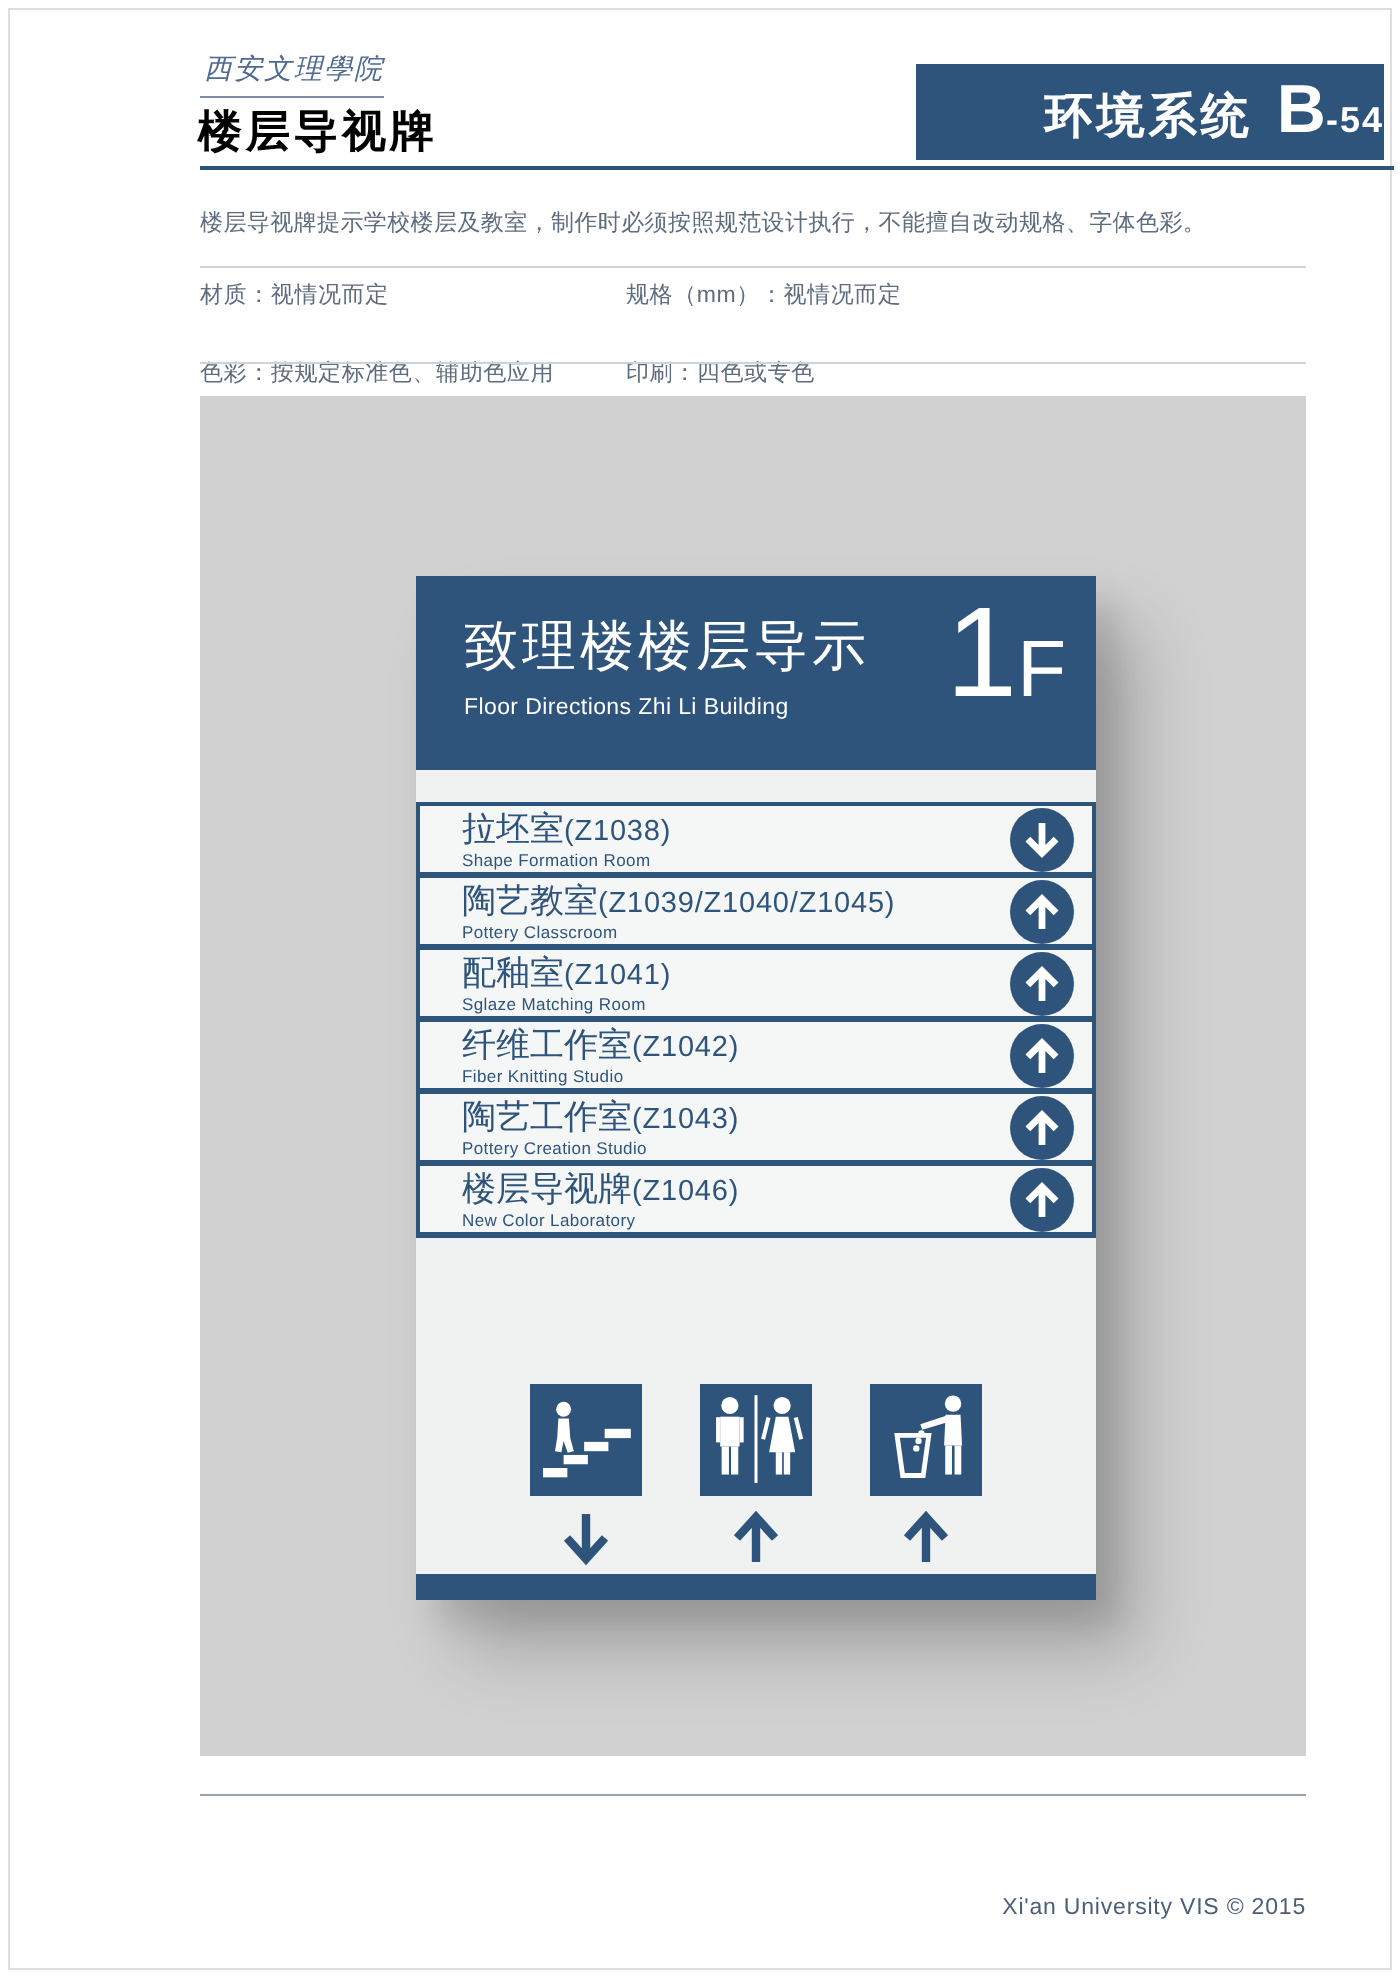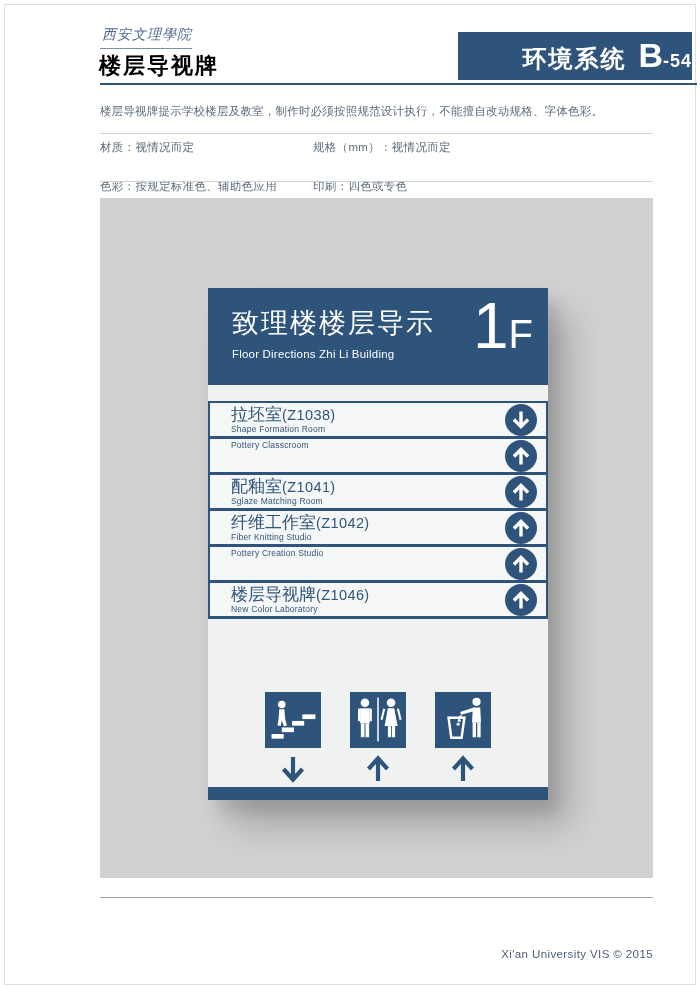--- a/index.html
+++ b/index.html
@@ -116,20 +116,23 @@
       <span class="room-cn">拉坯室</span><span class="room-code">(Z1038)</span>
     </div>
     <div class="room-en">Shape Formation Room</div>
     <svg class="dir-circle down" viewBox="0 0 34 34">
       <circle cx="17" cy="17" r="17" fill="var(--accent)"></circle>
       <path d="M17 26 V11 M9.5 17.5 L17 10 L24.5 17.5" stroke="#ffffff" stroke-width="3.6" fill="none"></path>
     </svg>
   </div>
 
   <div class="room-row">
+    <div class="room-line1">
+      <span class="room-cn">陶艺教室</span><span class="room-code">(Z1039/Z1040/Z1045)</span>
+    </div>
     <div class="room-en">Pottery Classcroom</div>
     <svg class="dir-circle" viewBox="0 0 34 34">
       <circle cx="17" cy="17" r="17" fill="var(--accent)"></circle>
       <path d="M17 26 V11 M9.5 17.5 L17 10 L24.5 17.5" stroke="#ffffff" stroke-width="3.6" fill="none"></path>
     </svg>
   </div>
 
   <div class="room-row">
     <div class="room-line1">
       <span class="room-cn">配釉室</span><span class="room-code">(Z1041)</span>
@@ -146,20 +149,23 @@
       <span class="room-cn">纤维工作室</span><span class="room-code">(Z1042)</span>
     </div>
     <div class="room-en">Fiber Knitting Studio</div>
     <svg class="dir-circle" viewBox="0 0 34 34">
       <circle cx="17" cy="17" r="17" fill="var(--accent)"></circle>
       <path d="M17 26 V11 M9.5 17.5 L17 10 L24.5 17.5" stroke="#ffffff" stroke-width="3.6" fill="none"></path>
     </svg>
   </div>
 
   <div class="room-row">
+    <div class="room-line1">
+      <span class="room-cn">陶艺工作室</span><span class="room-code">(Z1043)</span>
+    </div>
     <div class="room-en">Pottery Creation Studio</div>
     <svg class="dir-circle" viewBox="0 0 34 34">
       <circle cx="17" cy="17" r="17" fill="var(--accent)"></circle>
       <path d="M17 26 V11 M9.5 17.5 L17 10 L24.5 17.5" stroke="#ffffff" stroke-width="3.6" fill="none"></path>
     </svg>
   </div>
 
   <div class="room-row">
     <div class="room-line1">
       <span class="room-cn">楼层导视牌</span><span class="room-code">(Z1046)</span>

